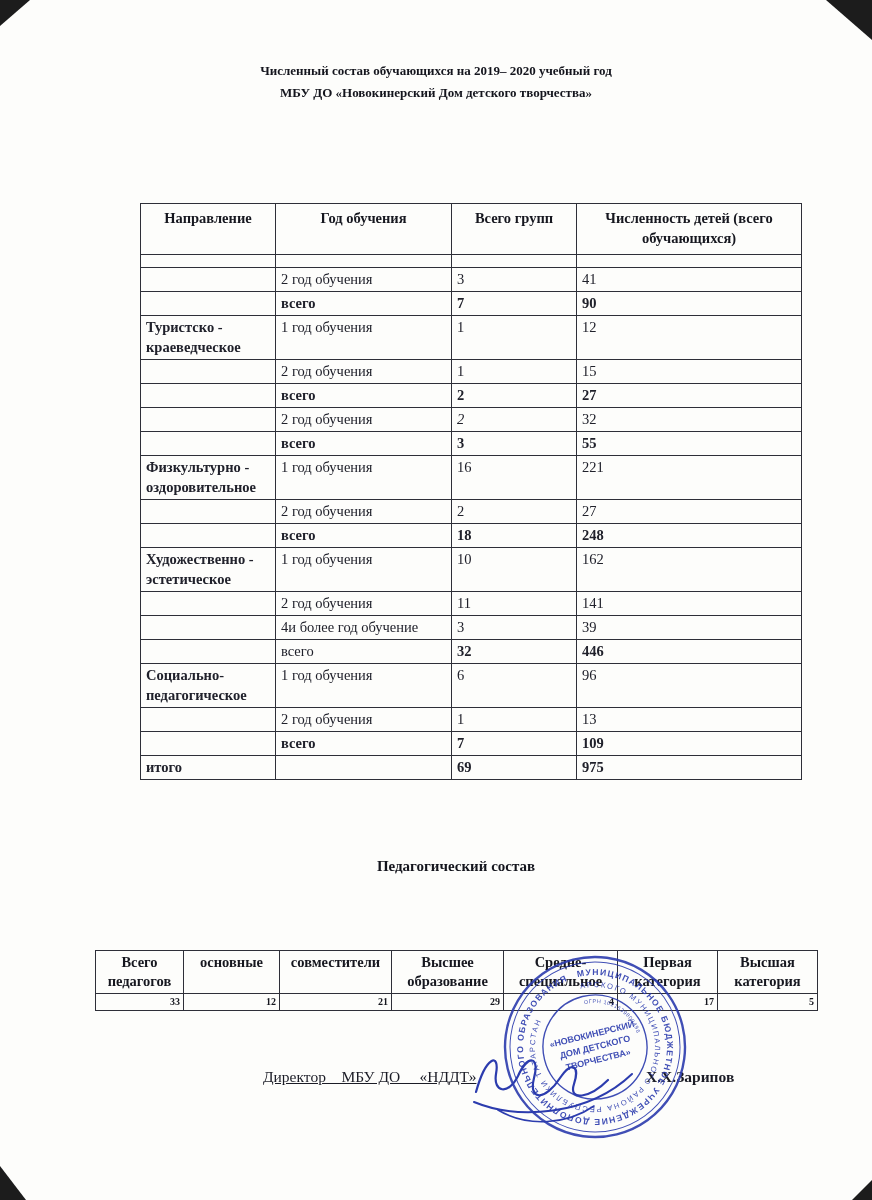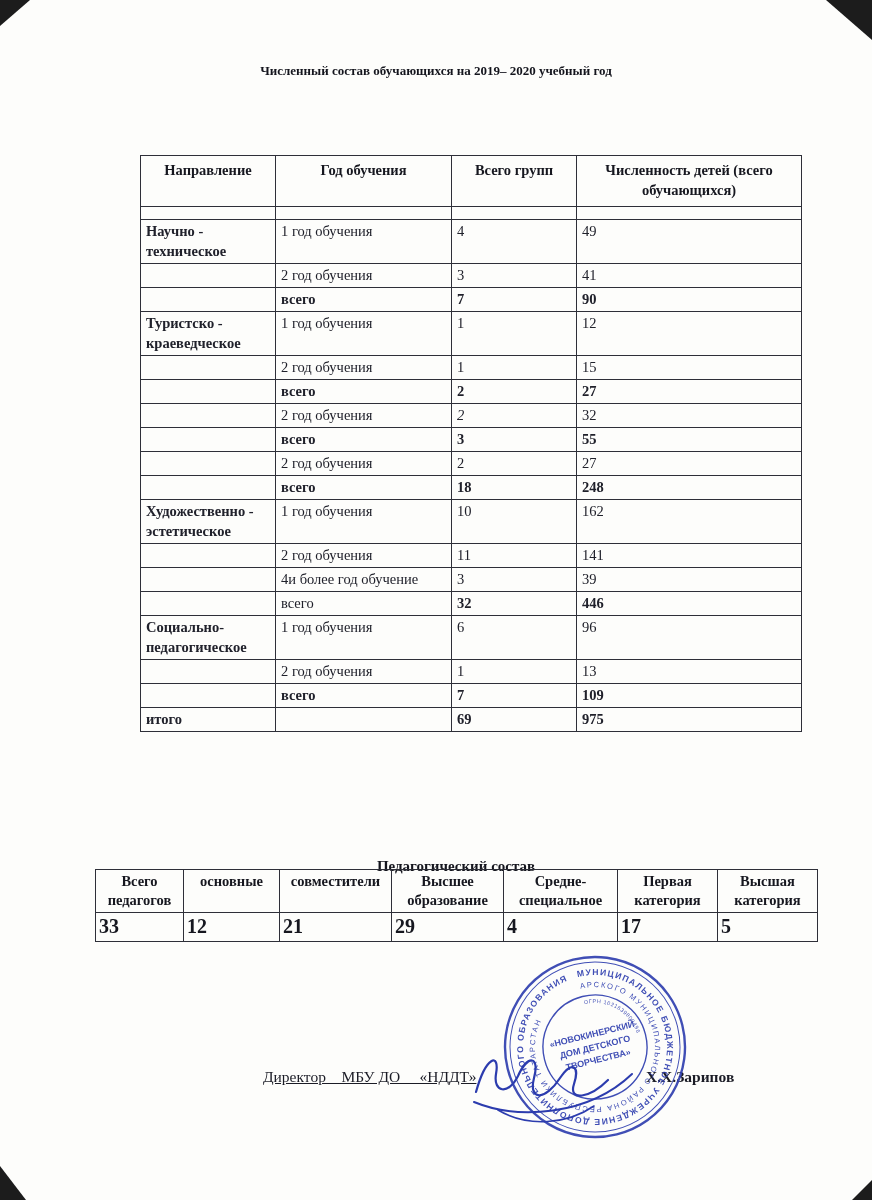--- a/index.html
+++ b/index.html
@@ -18,48 +18,48 @@
   .corner.tr { right: 0; top: 0; width: 46px; height: 40px; clip-path: polygon(0 0, 100% 0, 100% 100%); }
   .corner.bl { left: 0; bottom: 0; width: 26px; height: 34px; clip-path: polygon(0 0, 100% 100%, 0 100%); }
   .corner.br { right: 0; bottom: 0; width: 20px; height: 20px; clip-path: polygon(100% 0, 100% 100%, 0 100%); }
 
   .titles {
     position: absolute; top: 60px; left: 0; width: 100%;
     text-align: center; font-weight: bold; font-size: 13px;
     line-height: 1.7; color: #14151d;
   }
 
-  table.tbl { border-collapse: collapse; table-layout: fixed; width: 100%; }
+  table.tbl { border-collapse: collapse; table-layout: fixed; width: 100%; margin-top: 48px; }
   table.tbl th, table.tbl td { border: 1.5px solid #2e2f38; }
 
   .students-wrap { position: absolute; left: 140px; top: 155px; width: 661px; }
   .students th {
     font-size: 14.5px; font-weight: bold; text-align: center;
     padding: 5px 4px 6px; vertical-align: top; line-height: 1.35; color: #16171f;
   }
   .students td {
     font-size: 14.5px; padding: 1px 5px 2px; vertical-align: top;
     line-height: 1.38; color: #20212b;
   }
   .students td.col-direction { font-weight: bold; }
   .students td.b { font-weight: bold; }
   .students td.i { font-style: italic; }
   .students tr.spacer td { height: 13px; padding: 0; }
 
   .teachers-title {
     position: absolute; top: 858px; left: 95px; width: 722px;
     text-align: center; font-weight: bold; font-size: 15px; color: #14151d;
   }
-  .teachers-wrap { position: absolute; left: 95px; top: 869px; width: 722px; }
+  .teachers-wrap { position: absolute; left: 95px; top: 902px; width: 722px; }
   .teachers th {
     font-size: 14.5px; font-weight: bold; text-align: center;
     padding: 2px 3px; vertical-align: top; line-height: 1.3; color: #16171f;
   }
   .teachers td {
-    font-size: 20px; font-weight: bold; text-align: left;
+    font-size: 10px; font-weight: bold; text-align: right;
     padding: 2px 3px 3px; color: #16171f;
   }
 
   .footer-label {
     position: absolute; top: 1068px; left: 263px;
     font-size: 15.5px; white-space: pre; color: #1b1c26; text-decoration: underline;
   }
   .director-name {
     position: absolute; top: 1068px; left: 646px;
     font-size: 15.5px; font-weight: bold; color: #1b1c26;
@@ -75,20 +75,21 @@
 </head>
 <body>
 
 <div class="corner tl"></div>
 <div class="corner tr"></div>
 <div class="corner bl"></div>
 <div class="corner br"></div>
 
 <div class="titles">
   <div>Численный состав обучающихся на 2019– 2020 учебный год</div>
+  <div>МБУ ДО «Новокинерский Дом детского творчества»</div>
 </div>
 
 <div class="students-wrap">
   <table class="tbl students">
     <colgroup>
       <col style="width:135px">
         <col style="width:176px">
         <col style="width:125px">
         <col style="width:225px">
     </colgroup>
@@ -101,26 +102,20 @@
       </tr>
     </thead>
     <tbody>
         <tr class="spacer">
           <td class="col-direction"></td>
           <td class="col-year"></td>
           <td class="col-groups"></td>
           <td class="col-children"></td>
         </tr>
         <tr>
-          <td class="col-direction">Научно - техническое</td>
-          <td class="col-year">1 год обучения</td>
-          <td class="col-groups">4</td>
-          <td class="col-children">49</td>
-        </tr>
-        <tr>
           <td class="col-direction"></td>
           <td class="col-year">2 год обучения</td>
           <td class="col-groups">3</td>
           <td class="col-children">41</td>
         </tr>
         <tr>
           <td class="col-direction"></td>
           <td class="col-year b">всего</td>
           <td class="col-groups b">7</td>
           <td class="col-children b">90</td>
@@ -147,20 +142,26 @@
           <td class="col-direction"></td>
           <td class="col-year">2 год обучения</td>
           <td class="col-groups i">2</td>
           <td class="col-children">32</td>
         </tr>
         <tr>
           <td class="col-direction"></td>
           <td class="col-year b">всего</td>
           <td class="col-groups b">3</td>
           <td class="col-children b">55</td>
+        </tr>
+        <tr>
+          <td class="col-direction">Физкультурно - оздоровительное</td>
+          <td class="col-year">1 год обучения</td>
+          <td class="col-groups">16</td>
+          <td class="col-children">221</td>
         </tr>
         <tr>
           <td class="col-direction"></td>
           <td class="col-year">2 год обучения</td>
           <td class="col-groups">2</td>
           <td class="col-children">27</td>
         </tr>
         <tr>
           <td class="col-direction"></td>
           <td class="col-year b">всего</td>

